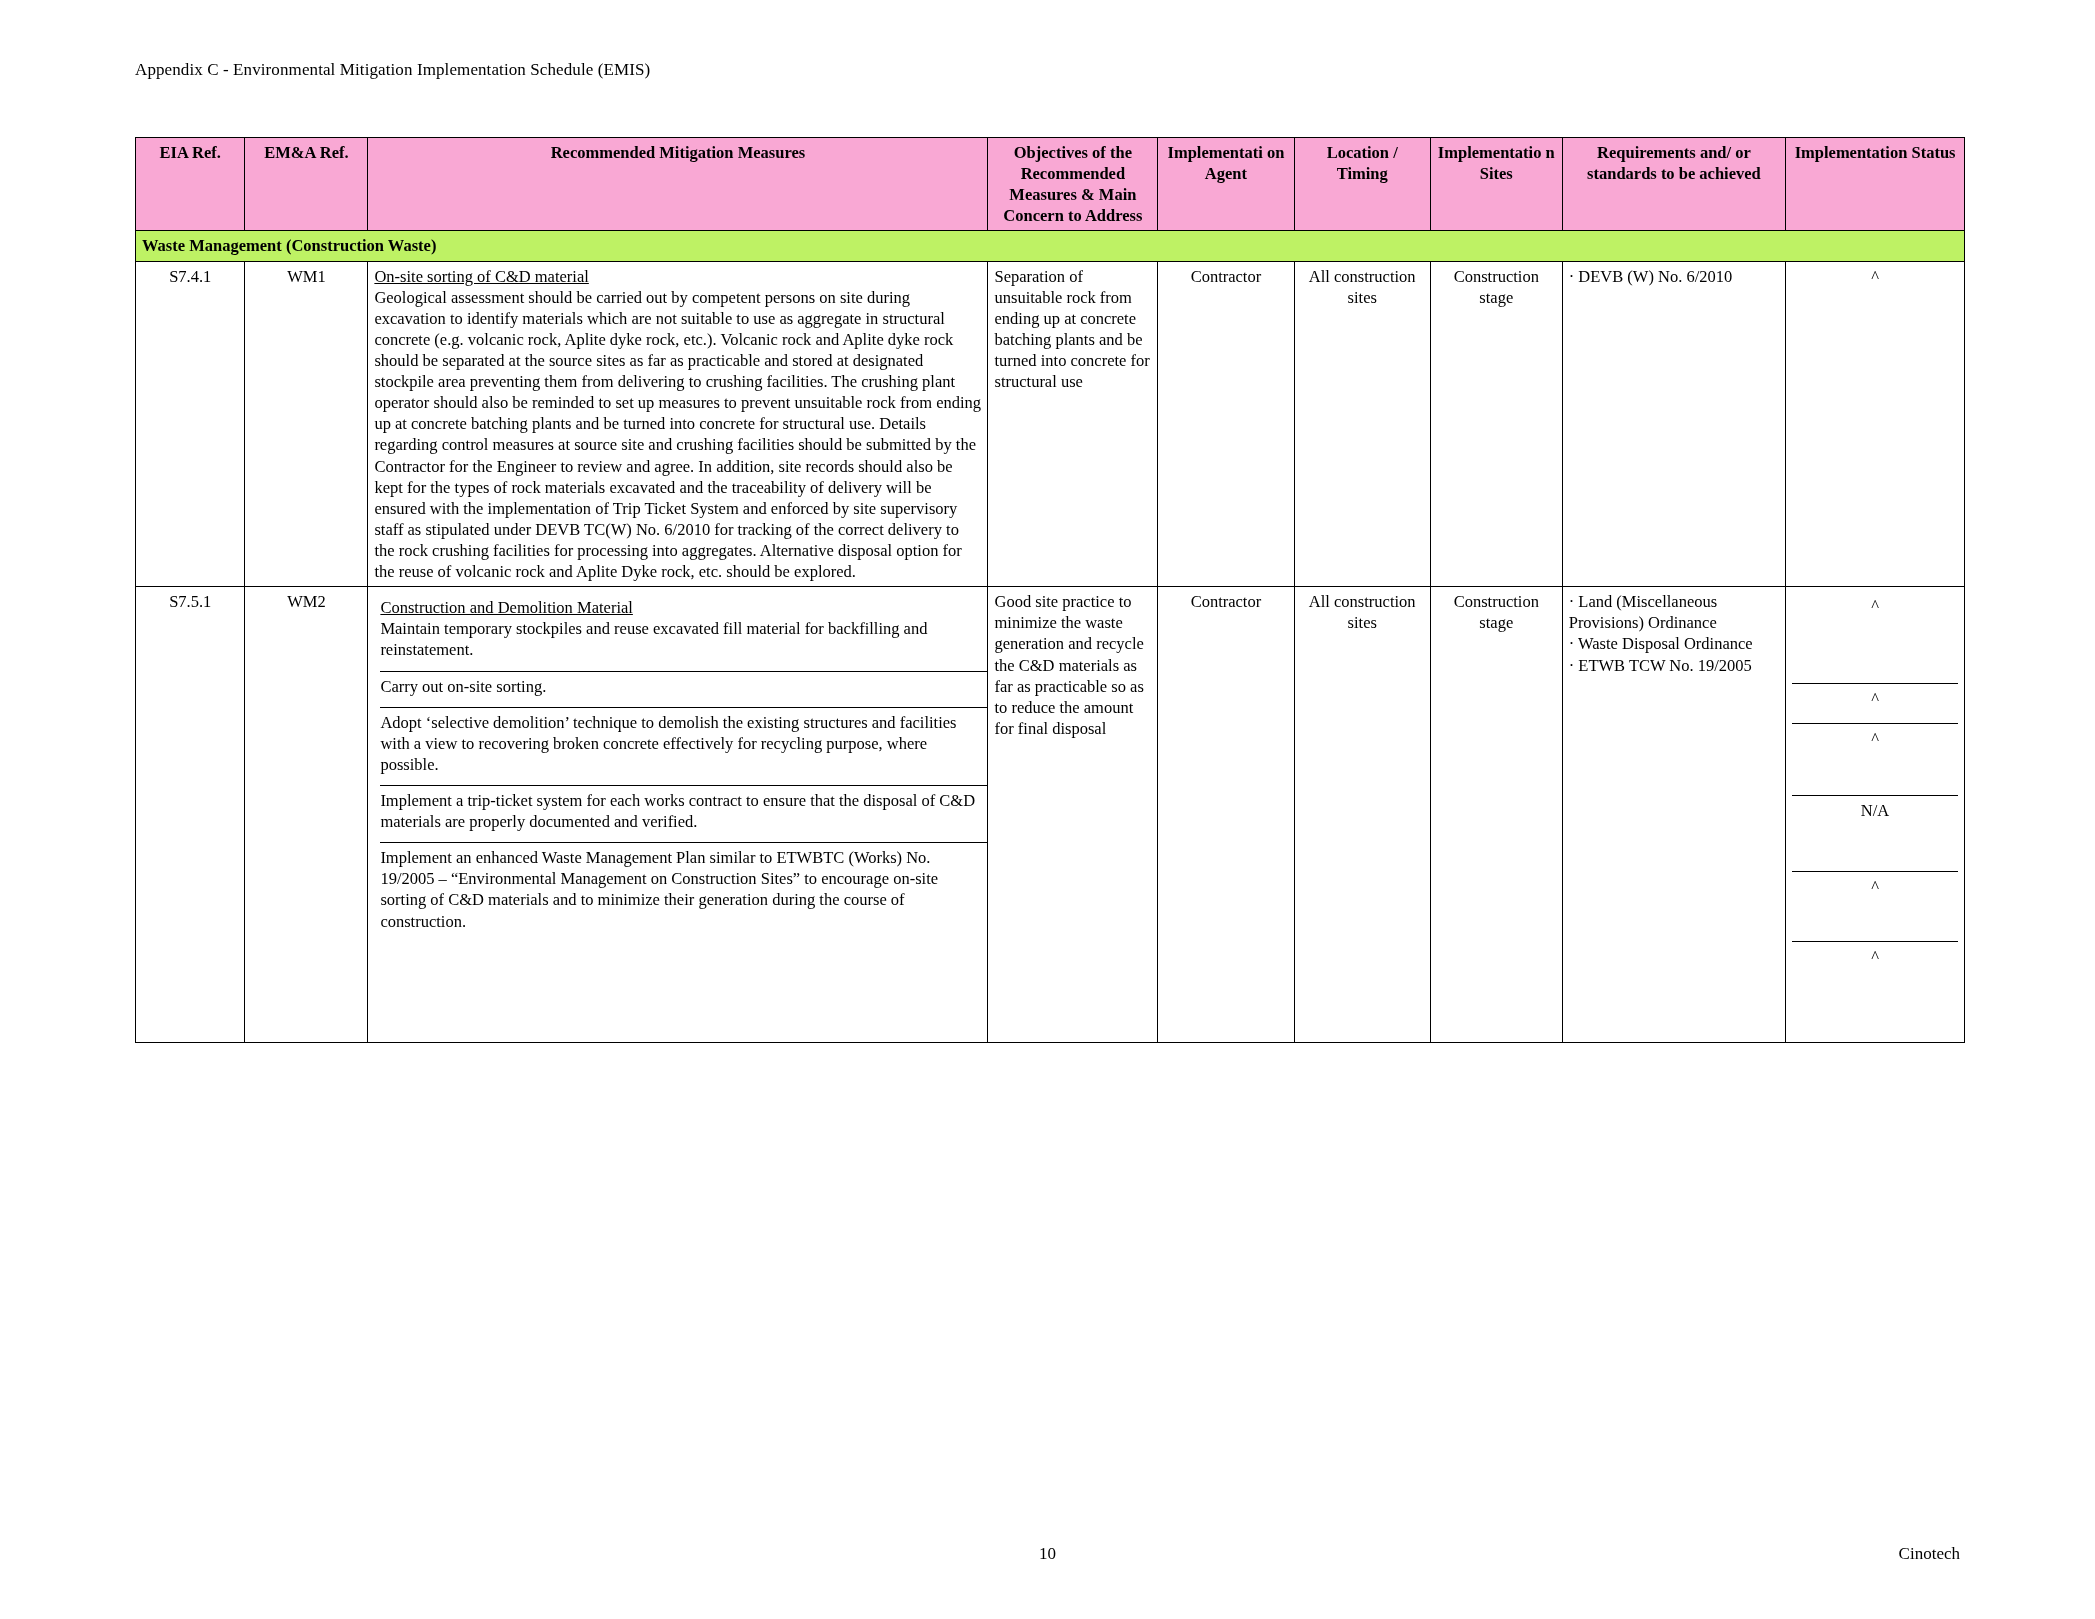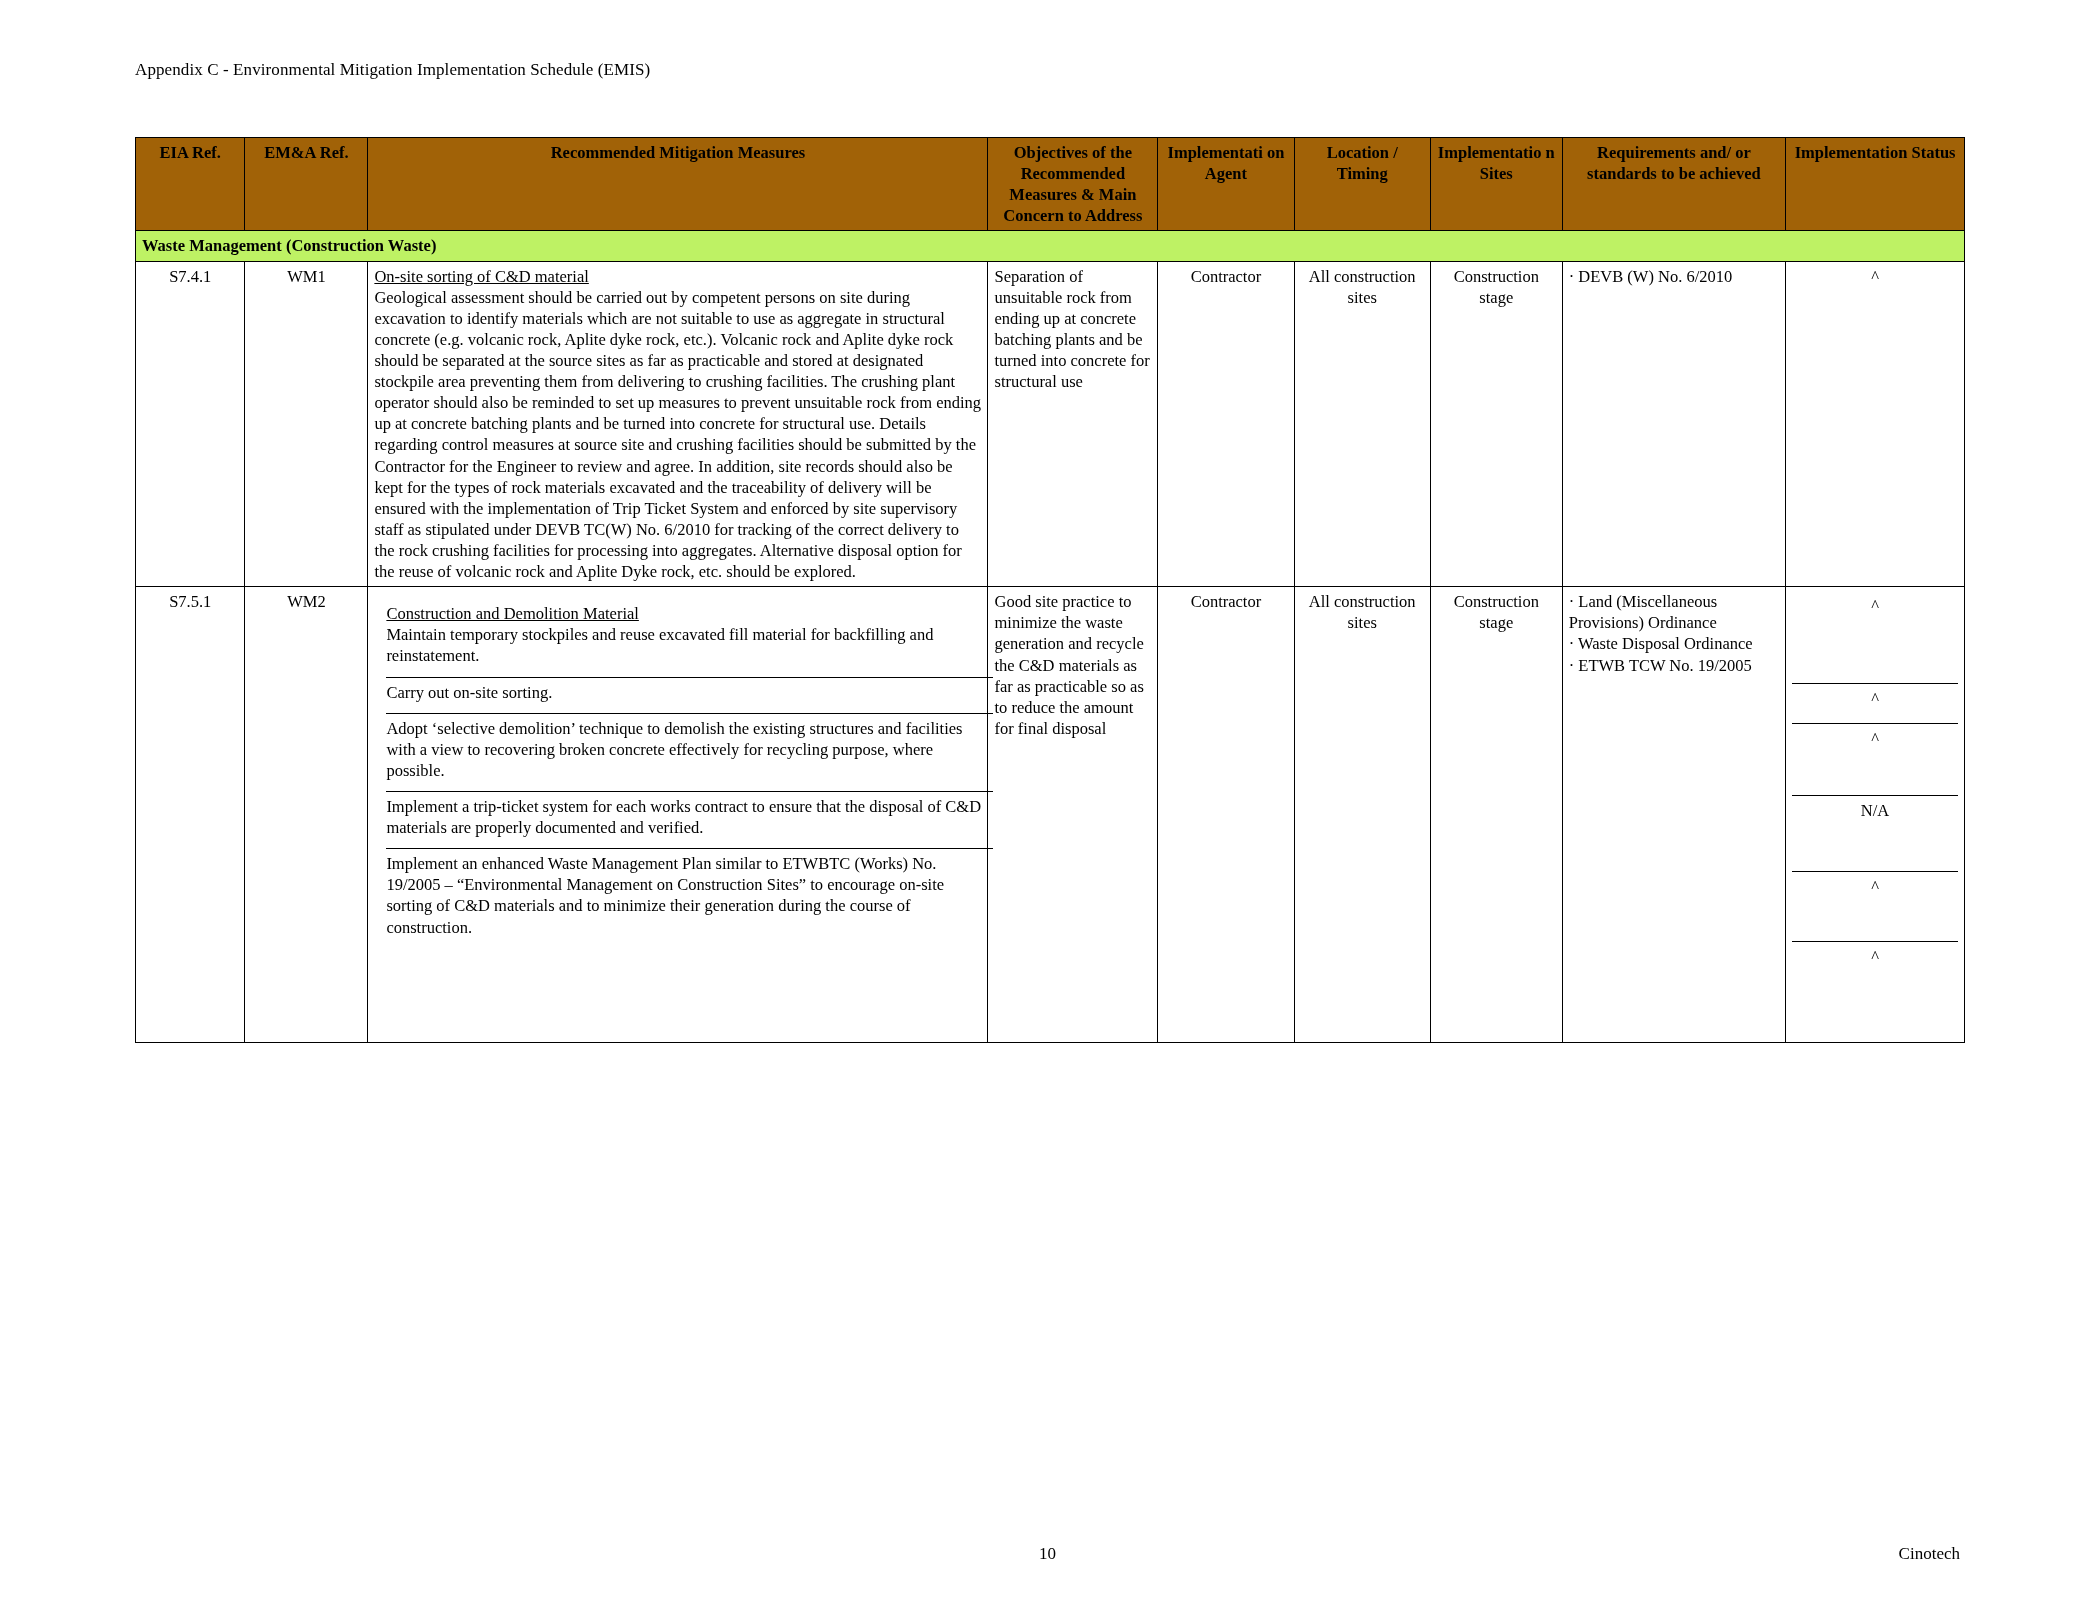--- a/index.html
+++ b/index.html
@@ -42,21 +42,21 @@
     width: 1830px;
     font-size: 16.5px;
   }
   table.emis td, table.emis th {
     border: 1.5px solid #000;
     vertical-align: top;
     padding: 4px 6px;
     line-height: 1.28;
   }
   thead td {
-    background: #a16207;
+    background: #f9a8d4;
     text-align: center;
     vertical-align: middle;
     font-weight: bold;
     font-size: 16.5px;
     padding: 6px 4px;
   }
   .section-row td {
     background: #bef264;
     font-weight: bold;
     font-size: 16.5px;
@@ -74,21 +74,21 @@
 
   .u { text-decoration: underline; }
   .para { margin: 0 0 0 0; }
   .tight { margin: 0; }
 
   
   table.sub {
     border-collapse: collapse;
     table-layout: fixed;
     width: 100%;
-    margin: 12px;
+    margin: 6px;
   }
   table.sub td {
     border: none;
     border-bottom: 1.5px solid #000;
     padding: 4px 0 10px 0;
     font-size: 16.5px;
     line-height: 1.28;
     vertical-align: top;
   }
   table.sub tr:last-child td { border-bottom: none; }

